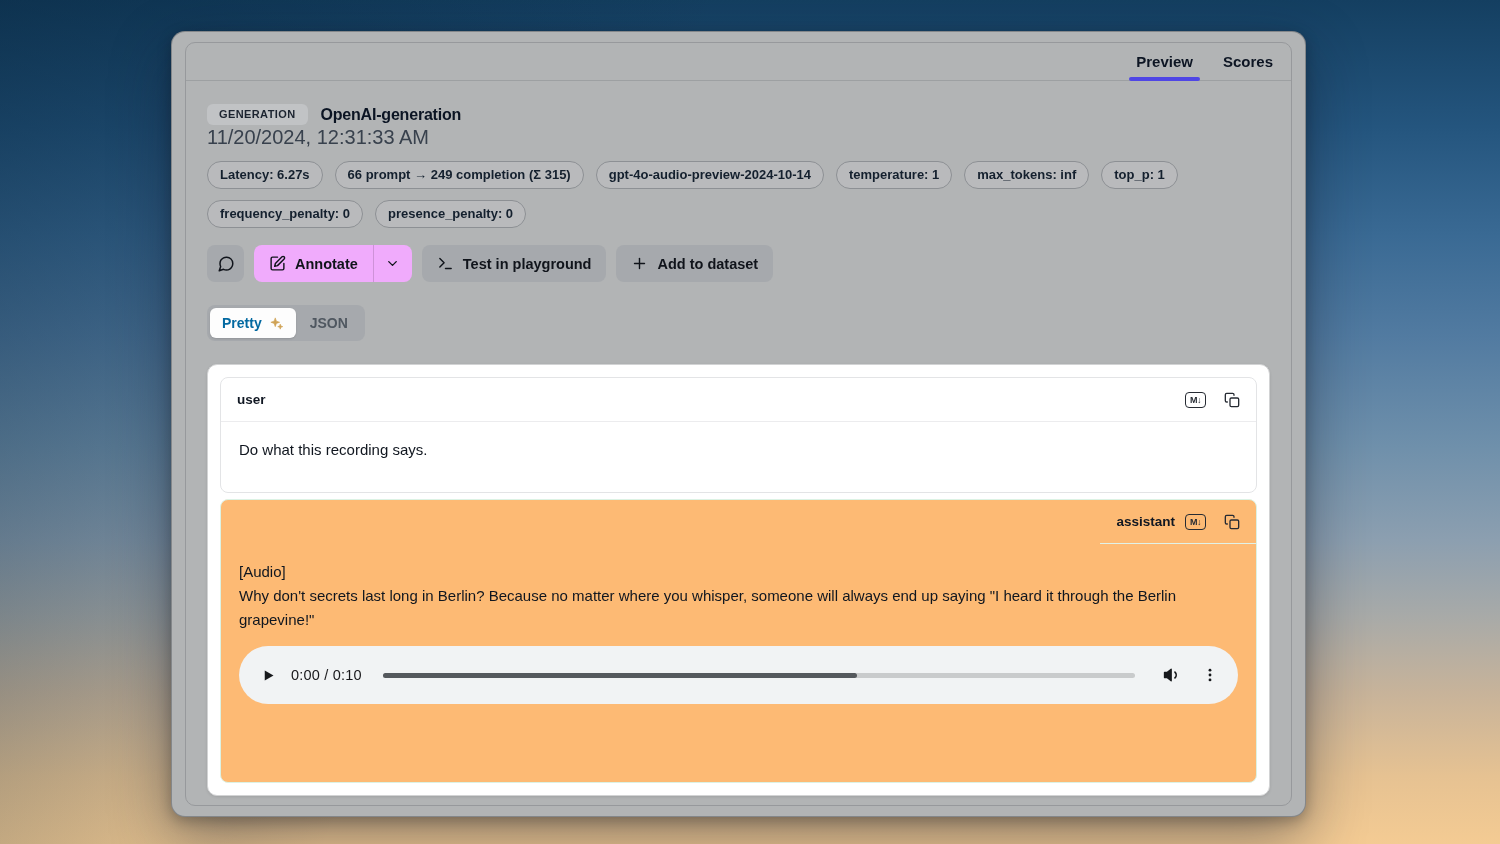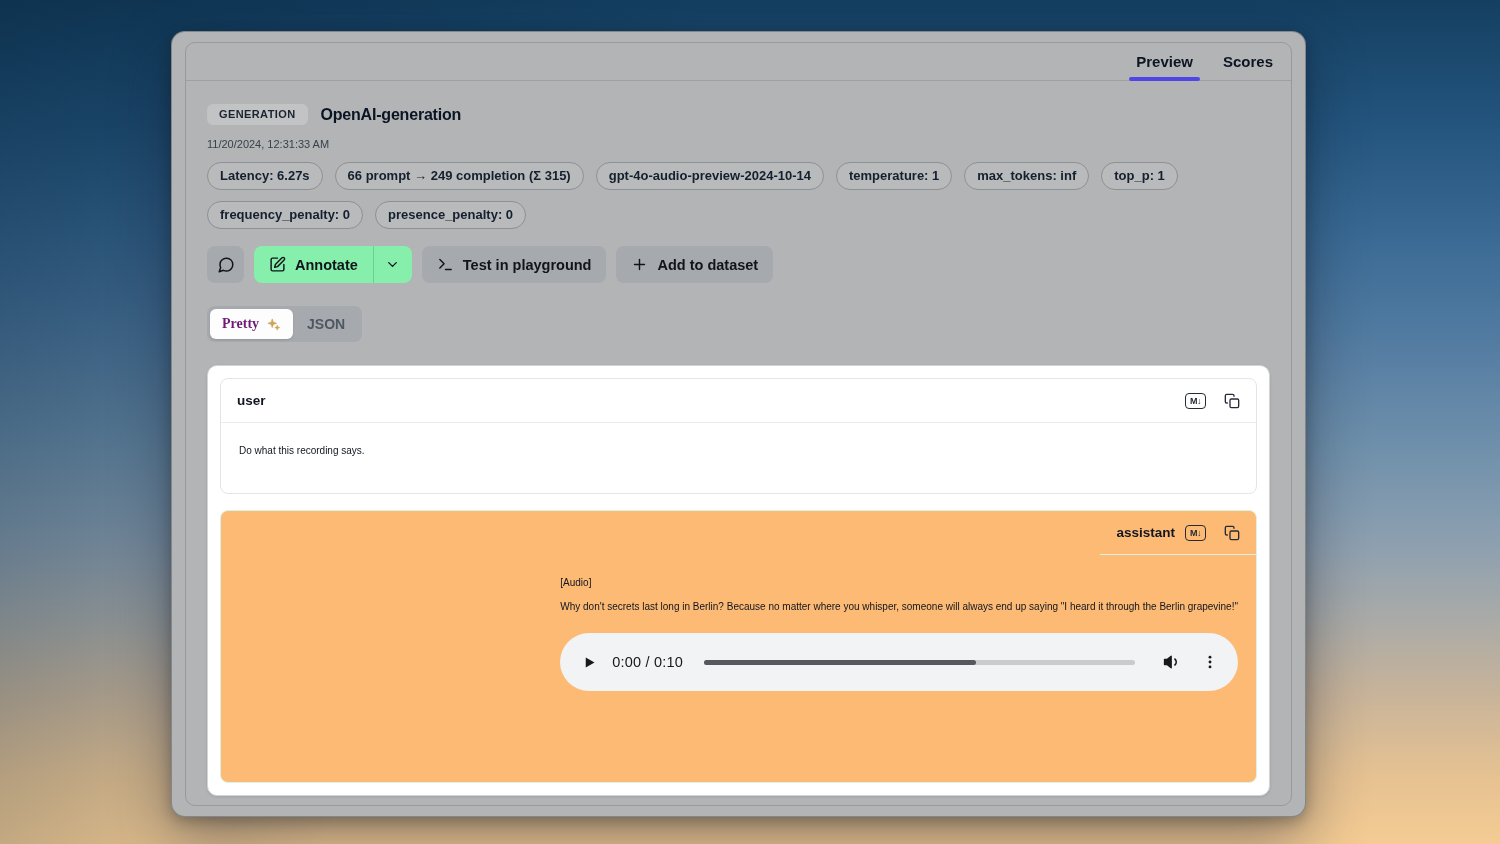--- a/index.html
+++ b/index.html
@@ -48,65 +48,65 @@
     padding: 0 21px; overflow: hidden;
   }
 
   .title-row { margin-top: 23px; display: flex; align-items: center; gap: 13px; }
   .type-badge {
     background: #c1c3c5; color: #1c2430; border-radius: 6px;
     font-size: 11px; font-weight: 700; letter-spacing: 0.4px;
     padding: 5px 12px; line-height: 1;
   }
   .page-title { font-size: 16px; font-weight: 700; color: #0b1423; letter-spacing: -0.2px; }
-  .timestamp { margin-top: 13px; font-size: 11px; color: #38414d; }
+  .timestamp { margin-top: 1px; font-size: 20px; color: #38414d; }
 
   .meta-badges {
     margin-top: 12px; display: flex; flex-wrap: wrap;
     gap: 11px 12px; max-width: 1005px;
   }
   .pill {
     background: #b9babc; border: 1px solid #8d9094; border-radius: 14px;
     padding: 4px 12px; font-size: 13px; font-weight: 700; color: #14202e;
     line-height: 18px; white-space: nowrap;
   }
 
   
   .actions-row { margin-top: 17px; display: flex; align-items: stretch; gap: 10px; height: 37px; }
   .btn {
     background: #a6a9ad; border: none; border-radius: 8px;
     display: flex; align-items: center; gap: 9px; padding: 0 15px;
     font-family: inherit; font-size: 14.5px; font-weight: 700; color: #10141b; cursor: pointer;
   }
   .btn.icon-only { width: 37px; justify-content: center; padding: 0; }
-  .split { display: flex; align-items: stretch; background: #86efac; border-radius: 8px; }
+  .split { display: flex; align-items: stretch; background: #f0abfc; border-radius: 8px; }
   .split .btn { background: transparent; }
   .split-divider { width: 1px; background: rgba(0,0,0,0.14); margin: 0; }
   .split .chevron-seg { width: 38px; justify-content: center; padding: 0; }
   .btn svg, .split svg { flex: none; }
 
   
   .view-toggle {
     margin-top: 23px; align-self: flex-start;
     background: #a6a9ad; border-radius: 8px; padding: 3px;
     display: flex; align-items: center; height: 36px;
   }
   .seg {
     display: flex; align-items: center; gap: 7px; height: 30px;
     padding: 0 12px; border-radius: 6px; cursor: pointer;
     font-size: 14px; font-weight: 700;
   }
-  .seg.active { background: #fdfdfd; color: #701a75; box-shadow: 0 1px 2px rgba(0,0,0,0.12); font-family: Liberation Serif, serif; }
+  .seg.active { background: #fdfdfd; color: #0369a1; box-shadow: 0 1px 2px rgba(0,0,0,0.12); }
   .seg.inactive { color: #4f5760; padding: 0 14px; }
 
   
   .io-container {
     flex: 1; margin-top: 23px; margin-bottom: 9px;
     background: #ffffff; border: 1px solid #d2d3d4; border-radius: 10px;
-    padding: 12px; display: flex; flex-direction: column; gap: 16px;
+    padding: 12px; display: flex; flex-direction: column; gap: 6px;
     overflow: hidden; box-shadow: 0 1px 3px rgba(0,0,0,0.10);
   }
   .msg-card { border-radius: 8px; display: flex; flex-direction: column; }
   .msg-card.user { background: #ffffff; border: 1px solid #e3e4e6; }
   .msg-card.assistant { background: #fdba74; border: 1px solid #dcf2e4; flex: 1; align-items: flex-end; }
   .msg-header {
     height: 44px; flex: none; display: flex; align-items: center;
     padding: 0 16px; gap: 10px;
   }
   .msg-card.user .msg-header { border-bottom: 1px solid #ececee; }
@@ -114,21 +114,21 @@
   .role-label { font-size: 13.5px; font-weight: 600; color: #101722; flex: 1; }
   .hdr-icons { display: flex; align-items: center; gap: 18px; }
   .md-icon {
     width: 21px; height: 16px; border: 1.6px solid #262b33; border-radius: 4px;
     display: flex; align-items: center; justify-content: center;
     font-size: 9px; font-weight: 700; color: #262b33; letter-spacing: -0.5px; cursor: pointer;
   }
   .copy-btn { display: flex; cursor: pointer; color: #262b33; }
 
   .msg-body { padding: 16px 18px 16px 18px; display: flex; flex-direction: column; }
-  .msg-text { font-size: 10px; line-height: 24px; color: #10161f; white-space: pre-line; margin-bottom: 14px; }
+  .msg-text { font-size: 15px; line-height: 24px; color: #10161f; white-space: pre-line; margin-bottom: 14px; }
 
   
   .audio-player {
     height: 58px; flex: none; background: #f1f3f4; border-radius: 29px;
     display: flex; align-items: center; padding: 0 19px 0 22px; gap: 15px;
   }
   .play-btn { display: flex; cursor: pointer; color: #17191c; }
   .audio-time { font-size: 14.5px; color: #18181b; white-space: nowrap; letter-spacing: 0.2px; }
   .audio-track {
     flex: 1; height: 5px; border-radius: 3px; background: #c9cbcc;

